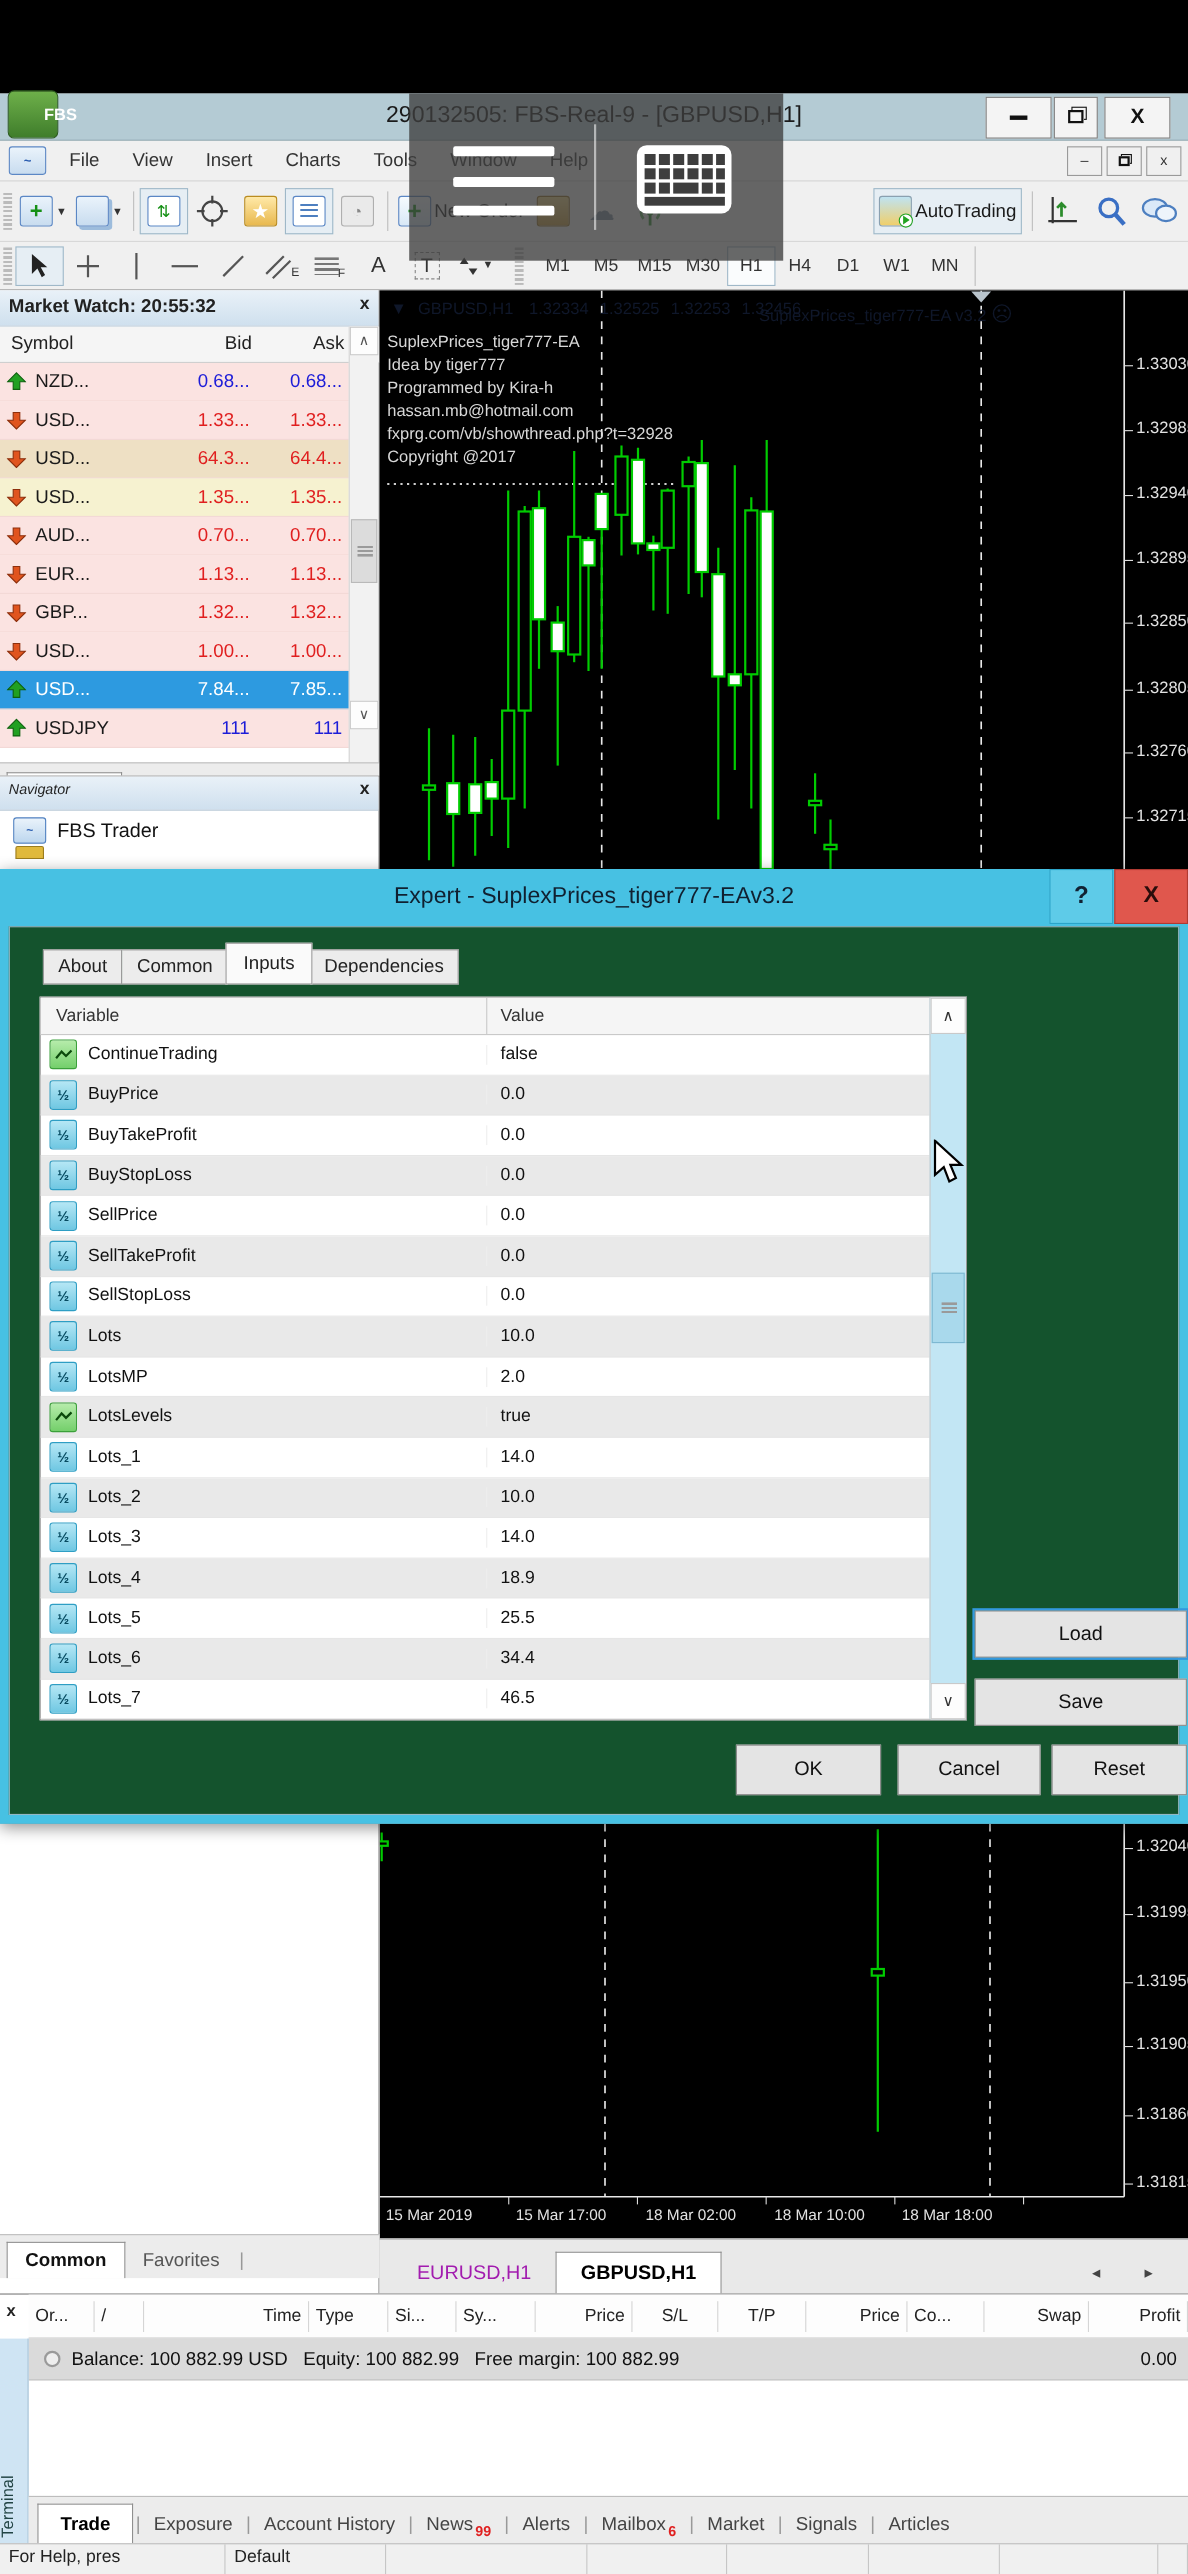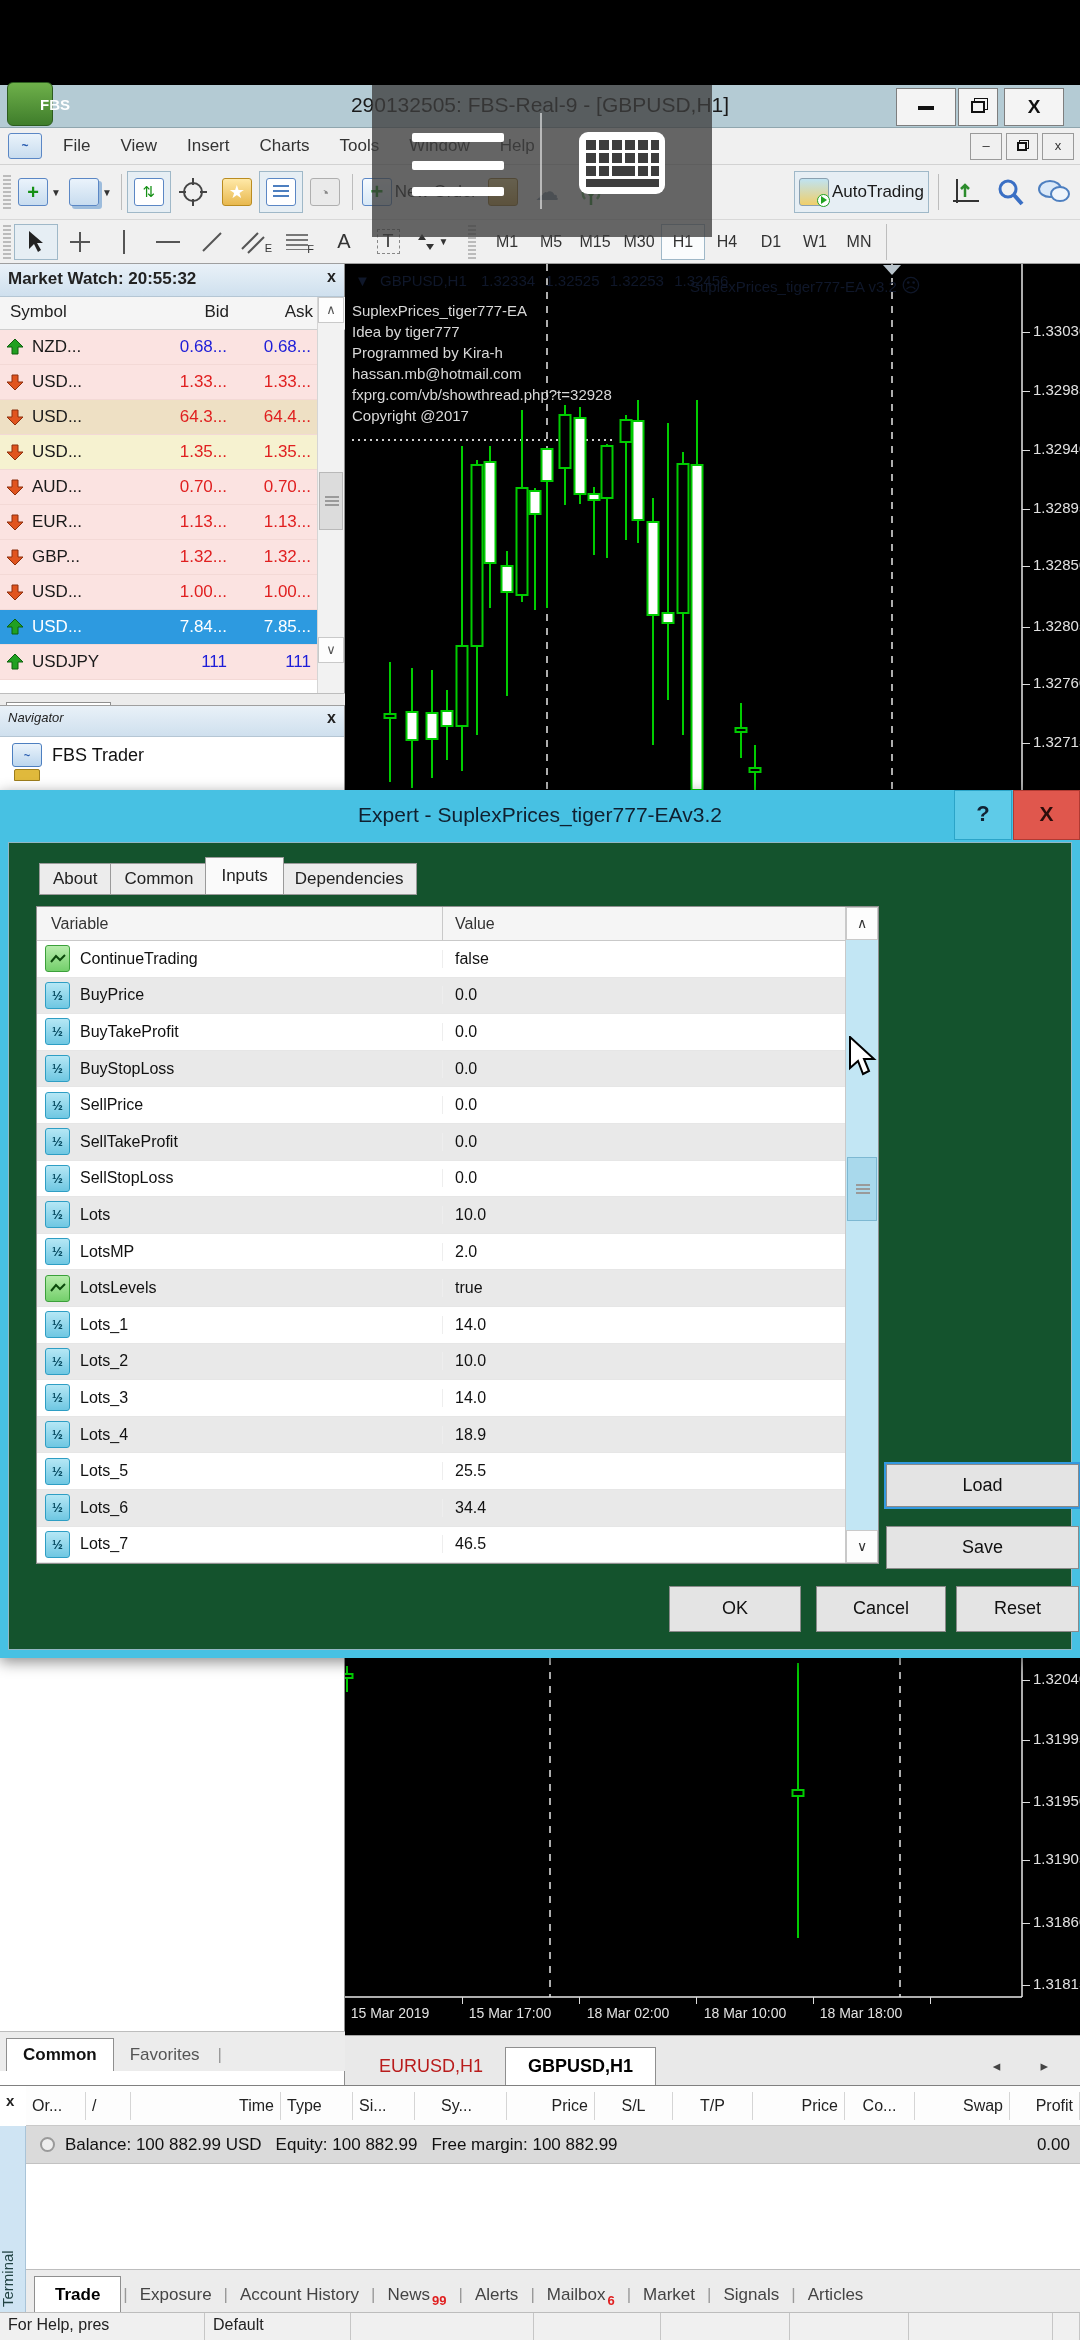--- a/index.html
+++ b/index.html
@@ -78,21 +78,21 @@
   #chart-lower { left:345px; top:1658px; width:735px; height:377px; }
   .chart-txt { position:absolute; color:#0f172a; font-size:15px; white-space:nowrap; }
   .price-label { position:absolute; color:#e2e2e2; font-size:15px; left:1033px; }
   .price-tick { position:absolute; left:1022px; width:8px; height:1px; background:#ddd; }
   .time-label { position:absolute; color:#e2e2e2; font-size:14px; transform:translateX(-50%); }
   .time-tick { position:absolute; width:1px; height:7px; background:#ddd; }
   #ea-lines div { line-height:21px; }
   .tri-marker { position:absolute; width:0; height:0; border-left:9px solid transparent; border-right:9px solid transparent; border-top:10px solid #b9c4cc; }
 
   #chart-tabbar { left:345px; top:2035px; width:735px; height:50px; background:#e9e9e9; border-top:1px solid #a8a8a8; display:flex; align-items:flex-end; font-size:18px; }
-  .chart-tab { padding:8px 22px; color:#b91c1c; }
+  .chart-tab { padding:8px 22px; color:#a21caf; }
   .chart-tab.active { background:#fff; border:1px solid #8f8f8f; border-bottom:none; color:#000; font-weight:bold; }
   #chart-tab-arrows { margin-left:auto; margin-right:14px; color:#444; font-size:15px; padding-bottom:10px; letter-spacing:18px; }
 
   
   #terminal { left:0; top:2085px; width:1080px; height:227px; background:#fff; border-top:1px solid #808080; }
   #terminal-close { position:absolute; left:6px; top:6px; font-weight:bold; font-size:15px; color:#222; }
   #terminal-strip { position:absolute; left:0; top:40px; width:26px; height:187px; background:#cfe4f3; border-right:1px solid #a9c4d8; }
   #terminal-side-label { position:absolute; left:-1px; bottom:2px; width:26px; height:120px; writing-mode:vertical-rl; transform:rotate(180deg); font-size:15px; color:#244; text-align:left; padding-top:4px; }
   #terminal-header { position:absolute; left:26px; top:0; width:1054px; height:40px; display:flex; background:#fdfdfd; border-bottom:1px solid #c9c9c9; font-size:16px; color:#222; align-items:center; }
   .t-col { border-right:1px solid #d5d5d5; padding:0 6px; height:28px; line-height:28px; overflow:hidden; }
@@ -727,26 +727,26 @@
   </div>
 
   <div id="terminal" class="abs">
     <div id="terminal-close">x</div>
     <div id="terminal-header">
         <div class="t-col" style="width: 60px;">Or...</div>
         <div class="t-col" style="width: 45px;">/</div>
         <div class="t-col" style="width: 150px; text-align: right;">Time</div>
         <div class="t-col" style="width: 72px;">Type</div>
         <div class="t-col" style="width: 62px;">Si...</div>
-        <div class="t-col" style="width: 72px; margin-left: 20px;">Sy...</div>
+        <div class="t-col" style="width: 72px;">Sy...</div>
         <div class="t-col" style="width: 88px; text-align: right;">Price</div>
         <div class="t-col" style="width: 78px; text-align: center;">S/L</div>
         <div class="t-col" style="width: 80px; text-align: center;">T/P</div>
         <div class="t-col" style="width: 92px; text-align: right;">Price</div>
-        <div class="t-col" style="width: 70px; text-align: center;">Co...</div>
+        <div class="t-col" style="width: 70px;">Co...</div>
         <div class="t-col" style="width: 95px; text-align: right;">Swap</div>
         <div class="t-col" style="flex: 1 1 0%; text-align: right;">Profit</div>
       </div>
     <div id="balance-row">
       <span class="balance-ico"></span>
       <span>Balance: 100 882.99 USD</span>
       <span style="margin-left:14px;">Equity: 100 882.99</span>
       <span style="margin-left:14px;">Free margin: 100 882.99</span>
       <span id="balance-profit">0.00</span>
     </div>

